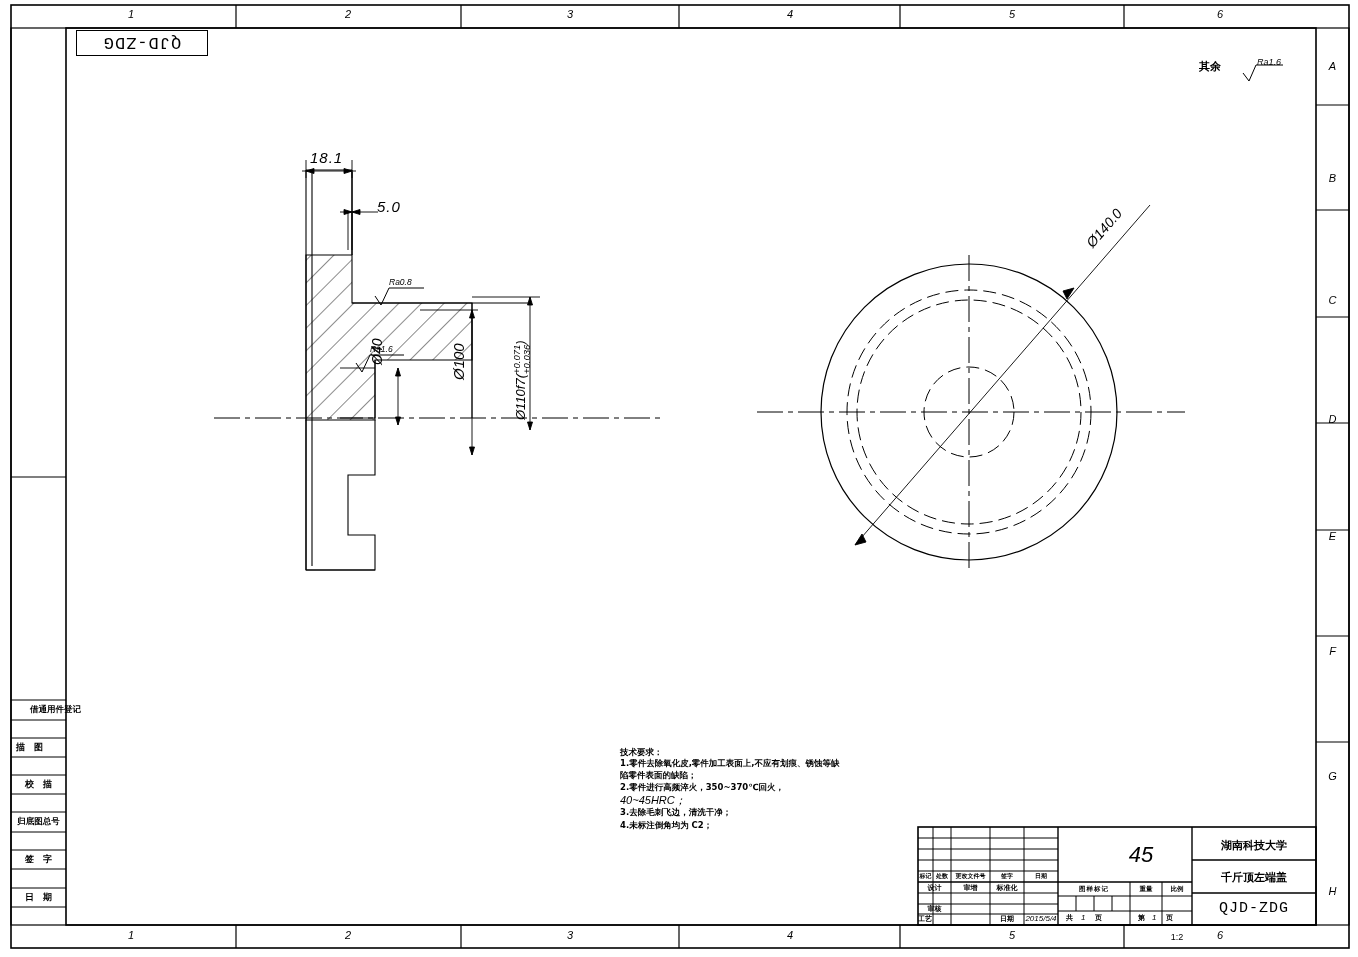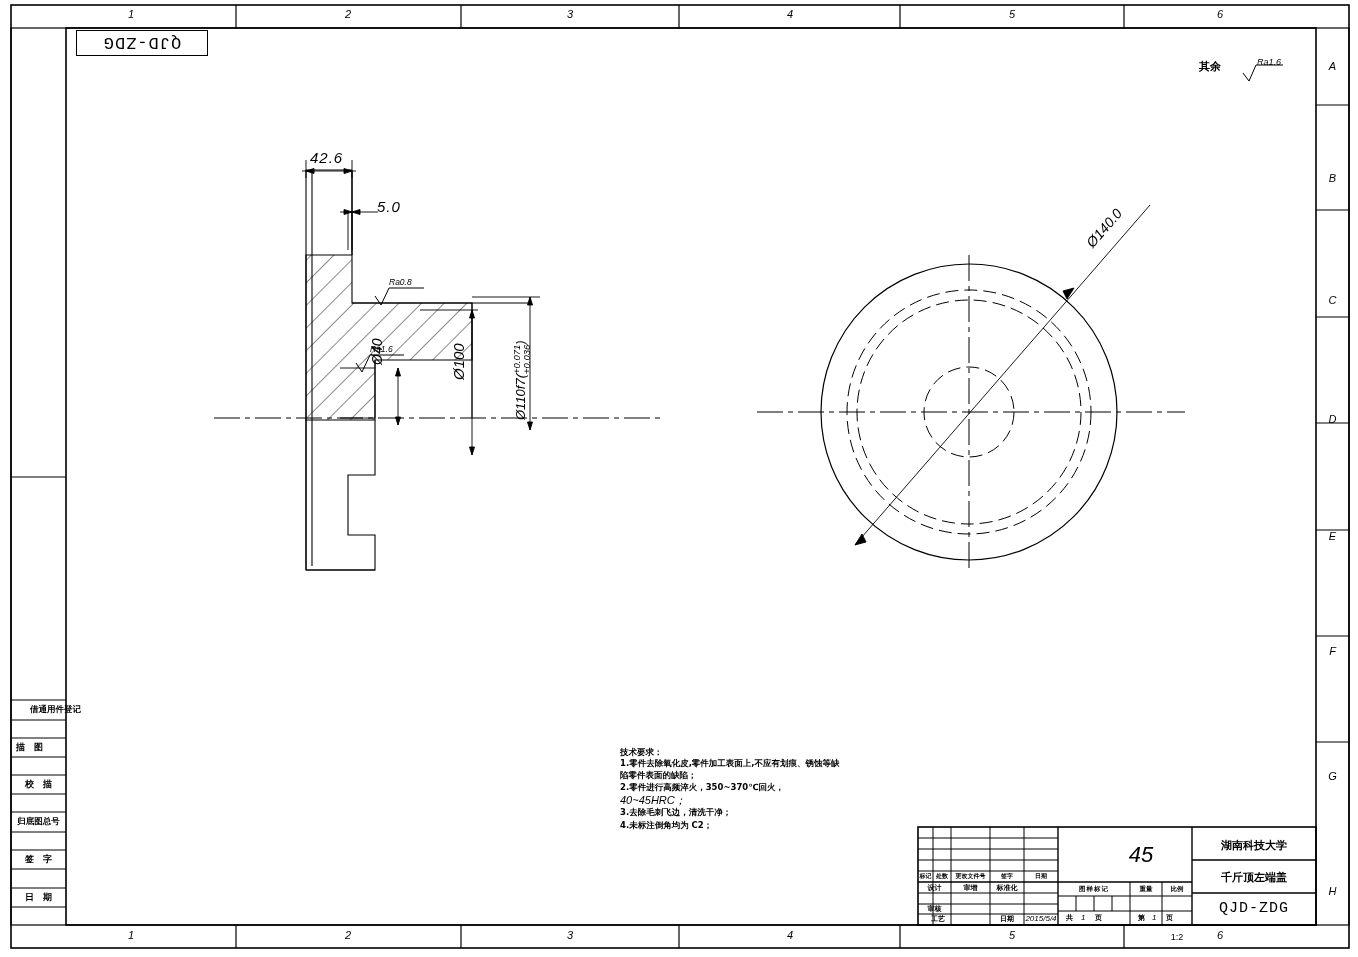--- a/index.html
+++ b/index.html
@@ -230,21 +230,21 @@
   <div class="abs" style="left:1316px;top:885px;width:33px;text-align:center;font-size:11px;font-style:italic;">H</div>
 
   <div class="abs" style="left:76px;top:30px;width:130px;height:24px;border:1.4px solid #000;">
     <div style="transform:rotate(180deg);text-align:center;line-height:22px;font-size:17px;
                 letter-spacing:1px;font-family:'Liberation Mono',monospace;">QJD-ZDG</div>
   </div>
 
   <div class="abs cn" style="left:1199px;top:59px;font-size:11px;">其余</div>
   <div class="abs" style="left:1257px;top:57px;font-size:9px;font-style:italic;">Ra1.6</div>
 
-  <div class="abs" style="left:310px;top:149px;font-size:15px;font-style:italic;letter-spacing:1px;">42.6</div>
+  <div class="abs" style="left:310px;top:149px;font-size:15px;font-style:italic;letter-spacing:1px;">18.1</div>
   <div class="abs" style="left:377px;top:198px;font-size:15px;font-style:italic;letter-spacing:1px;">5.0</div>
 
   <div class="abs" style="left:369px;top:365px;font-size:14px;font-style:italic;
               transform:rotate(-90deg);transform-origin:0 0;white-space:nowrap;">Ø40</div>
 
   <div class="abs" style="left:450px;top:380px;font-size:15px;font-style:italic;
               transform:rotate(-90deg);transform-origin:0 0;white-space:nowrap;">Ø100</div>
 
   <div class="abs" style="left:512px;top:420px;transform:rotate(-90deg);transform-origin:0 0;
               white-space:nowrap;font-size:13px;font-style:italic;">
@@ -282,21 +282,21 @@
   <div class="abs cn" style="left:951px;top:872px;width:39px;text-align:center;font-size:6px;">更改文件号</div>
   <div class="abs cn" style="left:990px;top:872px;width:34px;text-align:center;font-size:6px;">签字</div>
   <div class="abs cn" style="left:1024px;top:872px;width:34px;text-align:center;font-size:6px;">日期</div>
 
   <div class="abs cn" style="left:918px;top:883px;width:33px;text-align:center;font-size:7px;">设计</div>
   <div class="abs cn" style="left:951px;top:883px;width:39px;text-align:center;font-size:7px;">审增</div>
   <div class="abs cn" style="left:990px;top:883px;width:34px;text-align:center;font-size:7px;">标准化</div>
 
   <div class="abs cn" style="left:918px;top:904px;width:33px;text-align:center;font-size:7px;">审核</div>
 
-  <div class="abs cn" style="left:918px;top:914px;width:27px;text-align:right;font-size:7px;">工艺</div>
+  <div class="abs cn" style="left:918px;top:914px;width:27px;text-align:left;font-size:7px;">工艺</div>
   <div class="abs cn" style="left:990px;top:914px;width:34px;text-align:center;font-size:7px;">日期</div>
   <div class="abs" style="left:1024px;top:914px;width:34px;text-align:center;font-size:8px;font-style:italic;">2015/5/4</div>
 
   <div class="abs" style="left:1058px;top:842px;width:134px;text-align:center;font-size:22px;font-style:italic;padding-left:16px;">45</div>
 
   <div class="abs cn" style="left:1058px;top:885px;width:72px;text-align:center;font-size:6.5px;letter-spacing:1px;">图样标记</div>
   <div class="abs cn" style="left:1130px;top:885px;width:32px;text-align:center;font-size:6.5px;">重量</div>
   <div class="abs cn" style="left:1162px;top:885px;width:30px;text-align:center;font-size:6.5px;">比例</div>
   <div class="abs" style="left:1162px;top:932px;width:30px;text-align:center;font-size:9px;">1:2</div>
 

